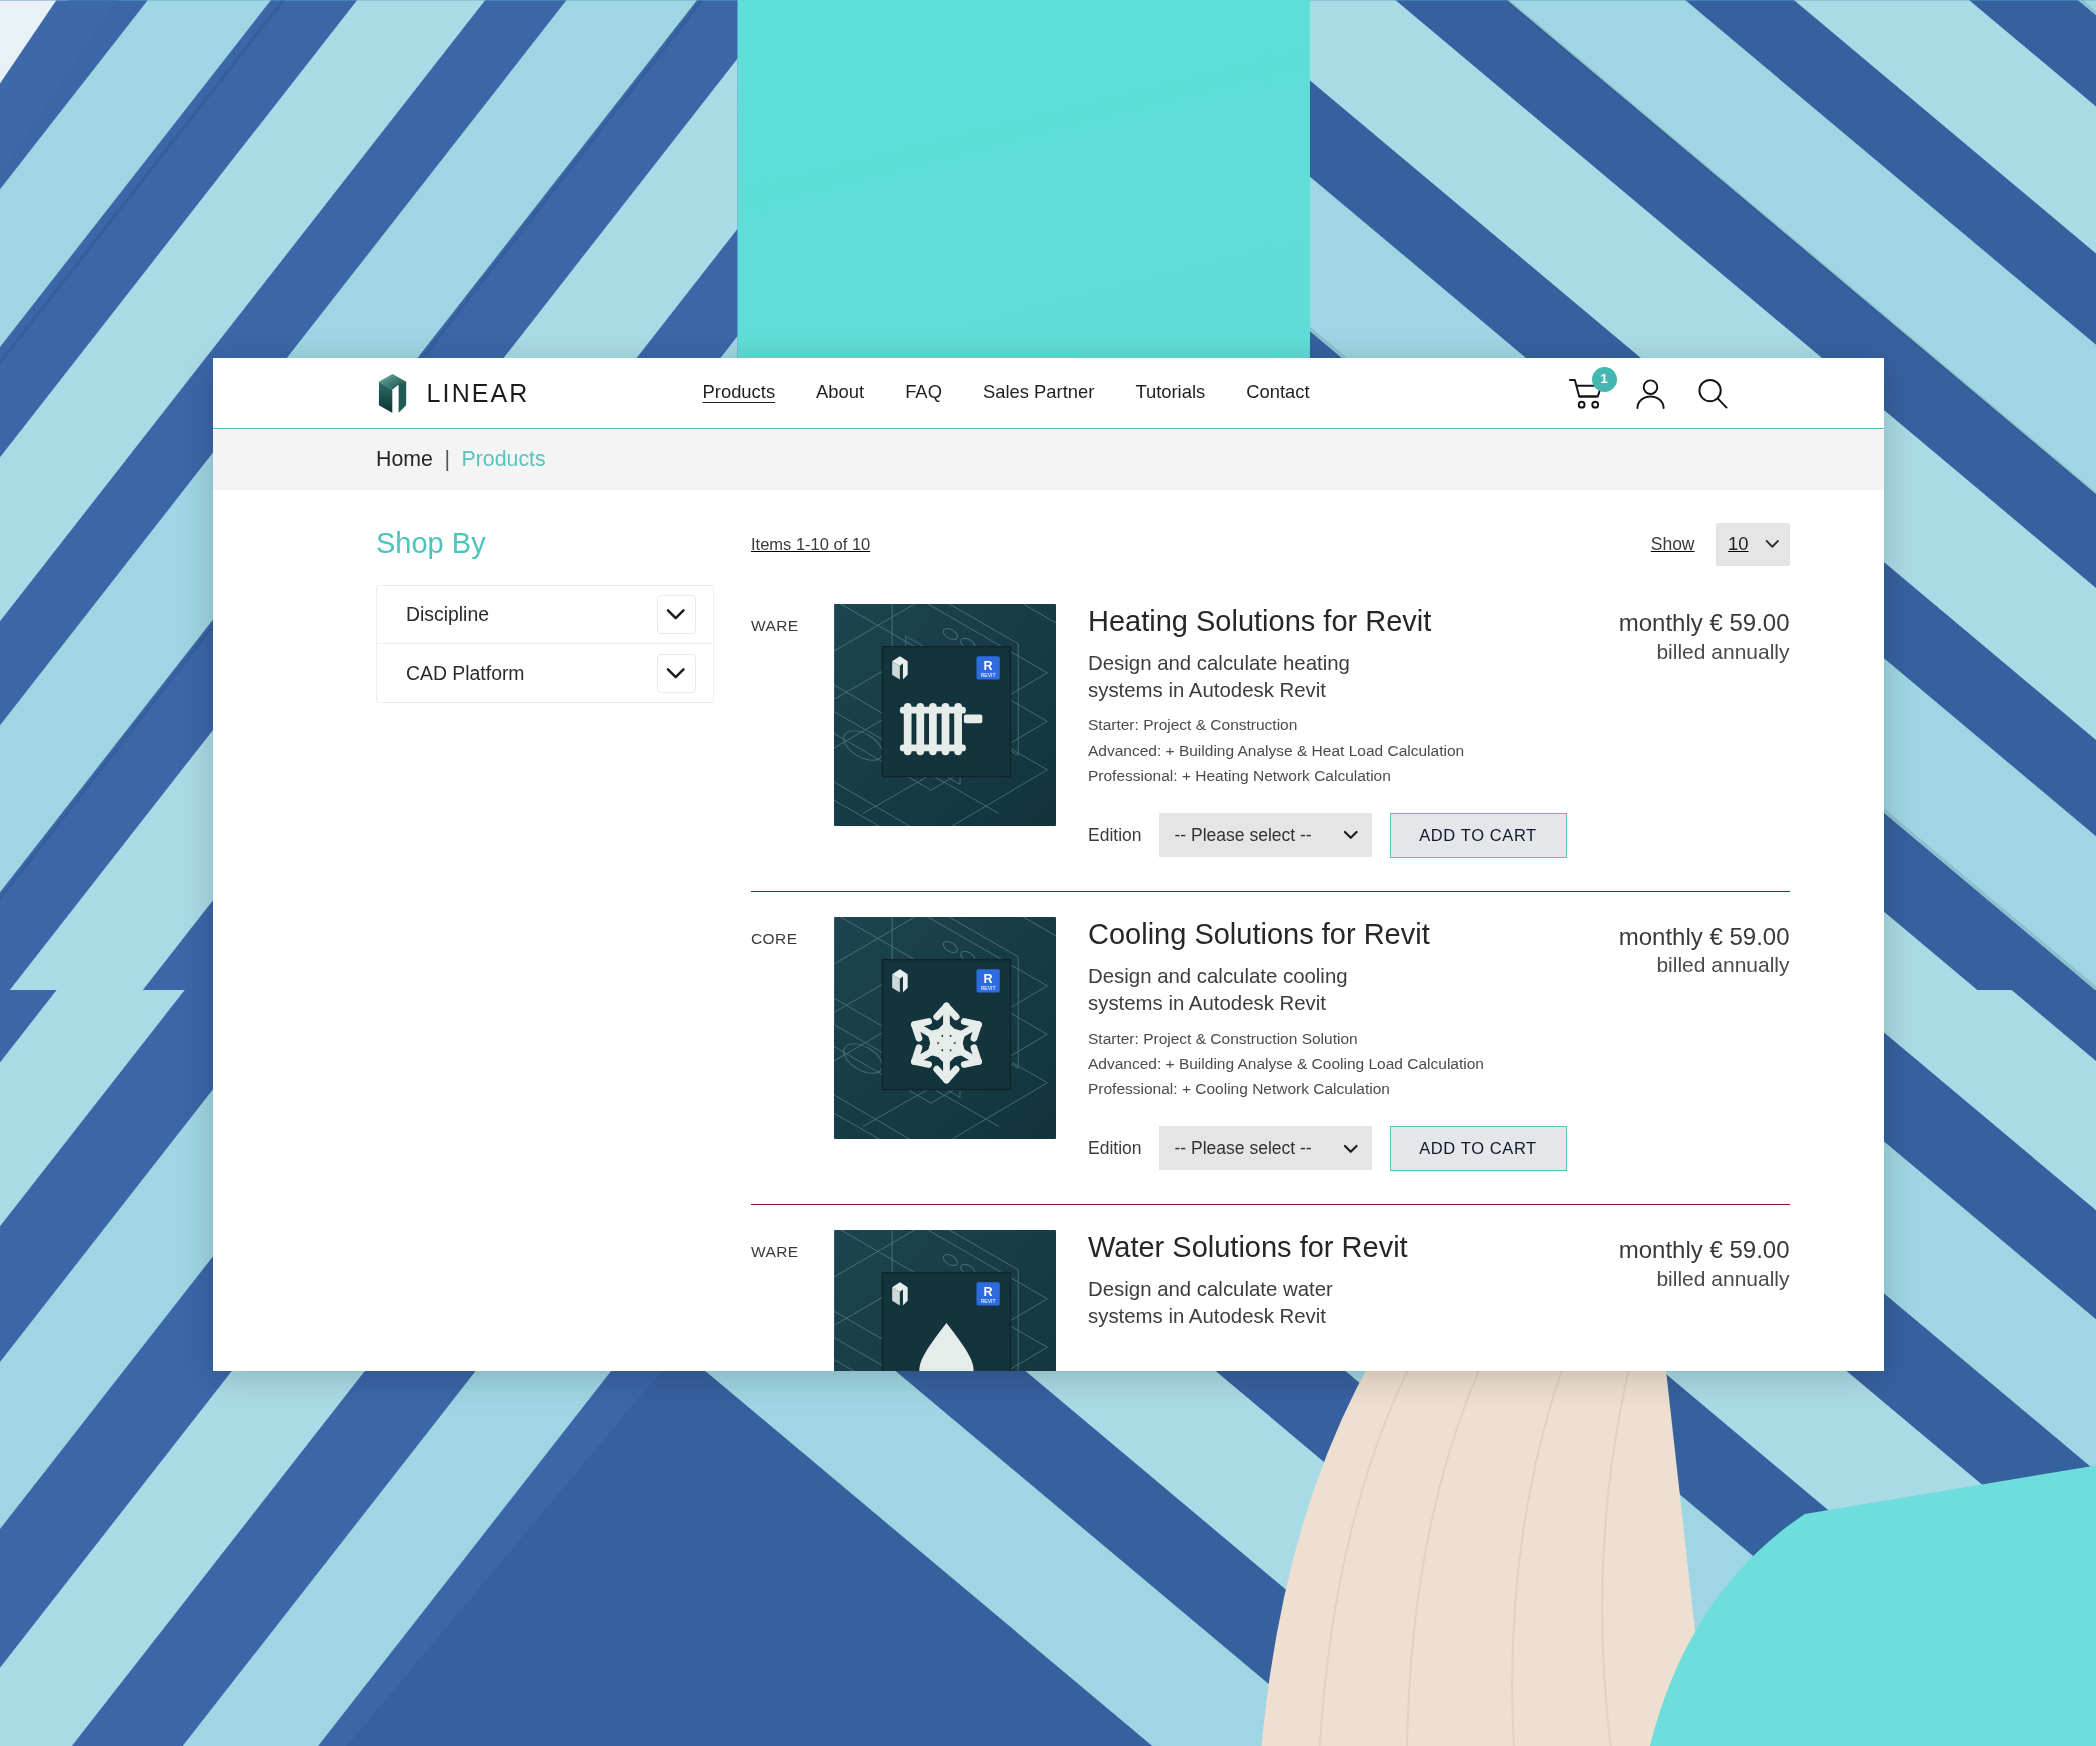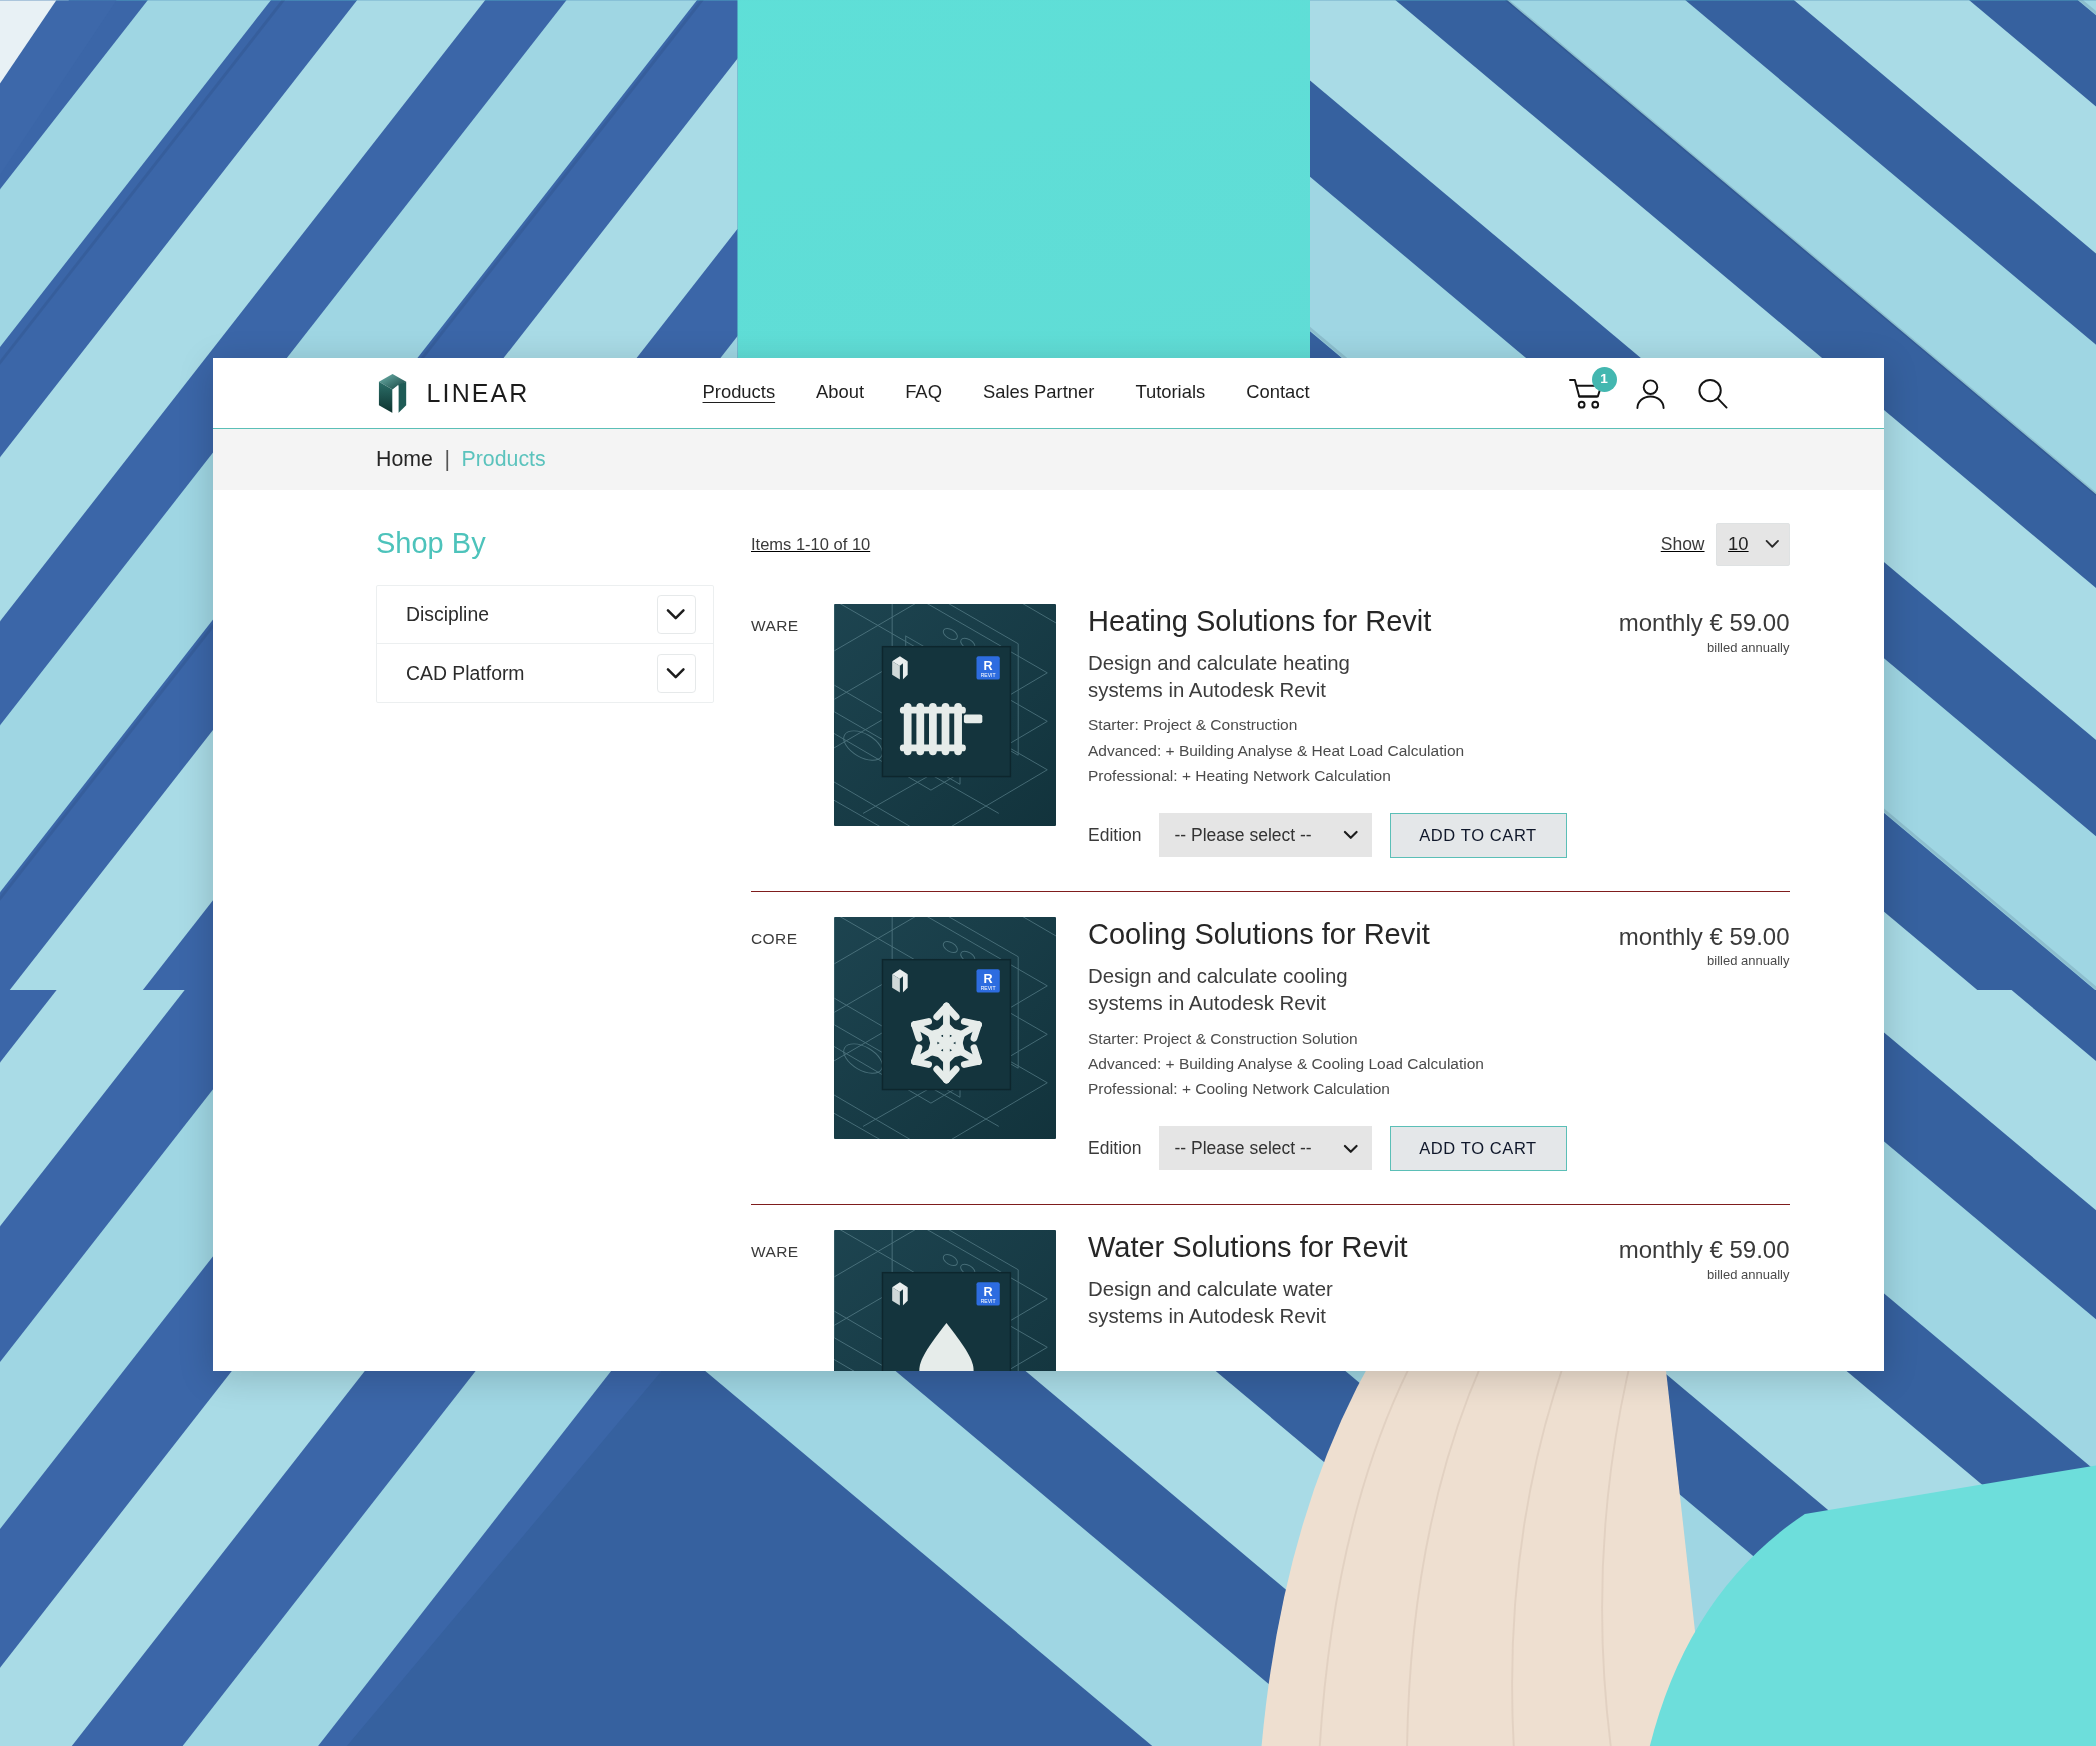--- a/index.html
+++ b/index.html
@@ -130,21 +130,21 @@
   .products-col { flex: 1; padding-top: 29px; padding-left: 37px; }
   .toolbar {
     display: flex;
     align-items: center;
     justify-content: space-between;
     height: 50px;
     margin-bottom: 25px;
     text-decoration: underline;
   }
   .items-count { font-size: 16.5px; color: #3a3a3a; }
-  .show-wrap { display: flex; align-items: center; gap: 11px; text-align: right; }
+  .show-wrap { display: flex; align-items: center; gap: 21px; text-align: right; }
   .show-label { font-size: 17.5px; color: #3a3a3a; }
   .show-select {
     width: 74px; height: 43px;
     border: 1px solid #dfe2e3;
     background: #e5e5e5;
     display: flex; align-items: center; justify-content: space-between;
     padding: 0 8.7px 0 11.6px;
     font-size: 18.4px;
     color: #222;
     cursor: pointer;
@@ -218,21 +218,21 @@
     cursor: pointer;
     font-family: "Liberation Sans", sans-serif;
   }
   .prod-price {
     width: 223px;
     flex: none;
     text-align: right;
     padding-top: 5.8px;
   }
   .price-main { font-size: 24px; color: #3a3a3a; white-space: nowrap; }
-  .price-sub { font-size: 13px; color: #4a4a4a; margin-top: 2.9px; }
+  .price-sub { font-size: 21px; color: #4a4a4a; margin-top: 2.9px; }
 </style>
 </head>
 <body>
 
 <div id="bg">
   <svg viewBox="0 0 2160 1800" xmlns="http://www.w3.org/2000/svg">
     <defs>
       <linearGradient id="skyg" x1="0" y1="0" x2="0.3" y2="1">
         <stop offset="0%" stop-color="#5ee0d8"></stop>
         <stop offset="100%" stop-color="#63d6d2"></stop>

